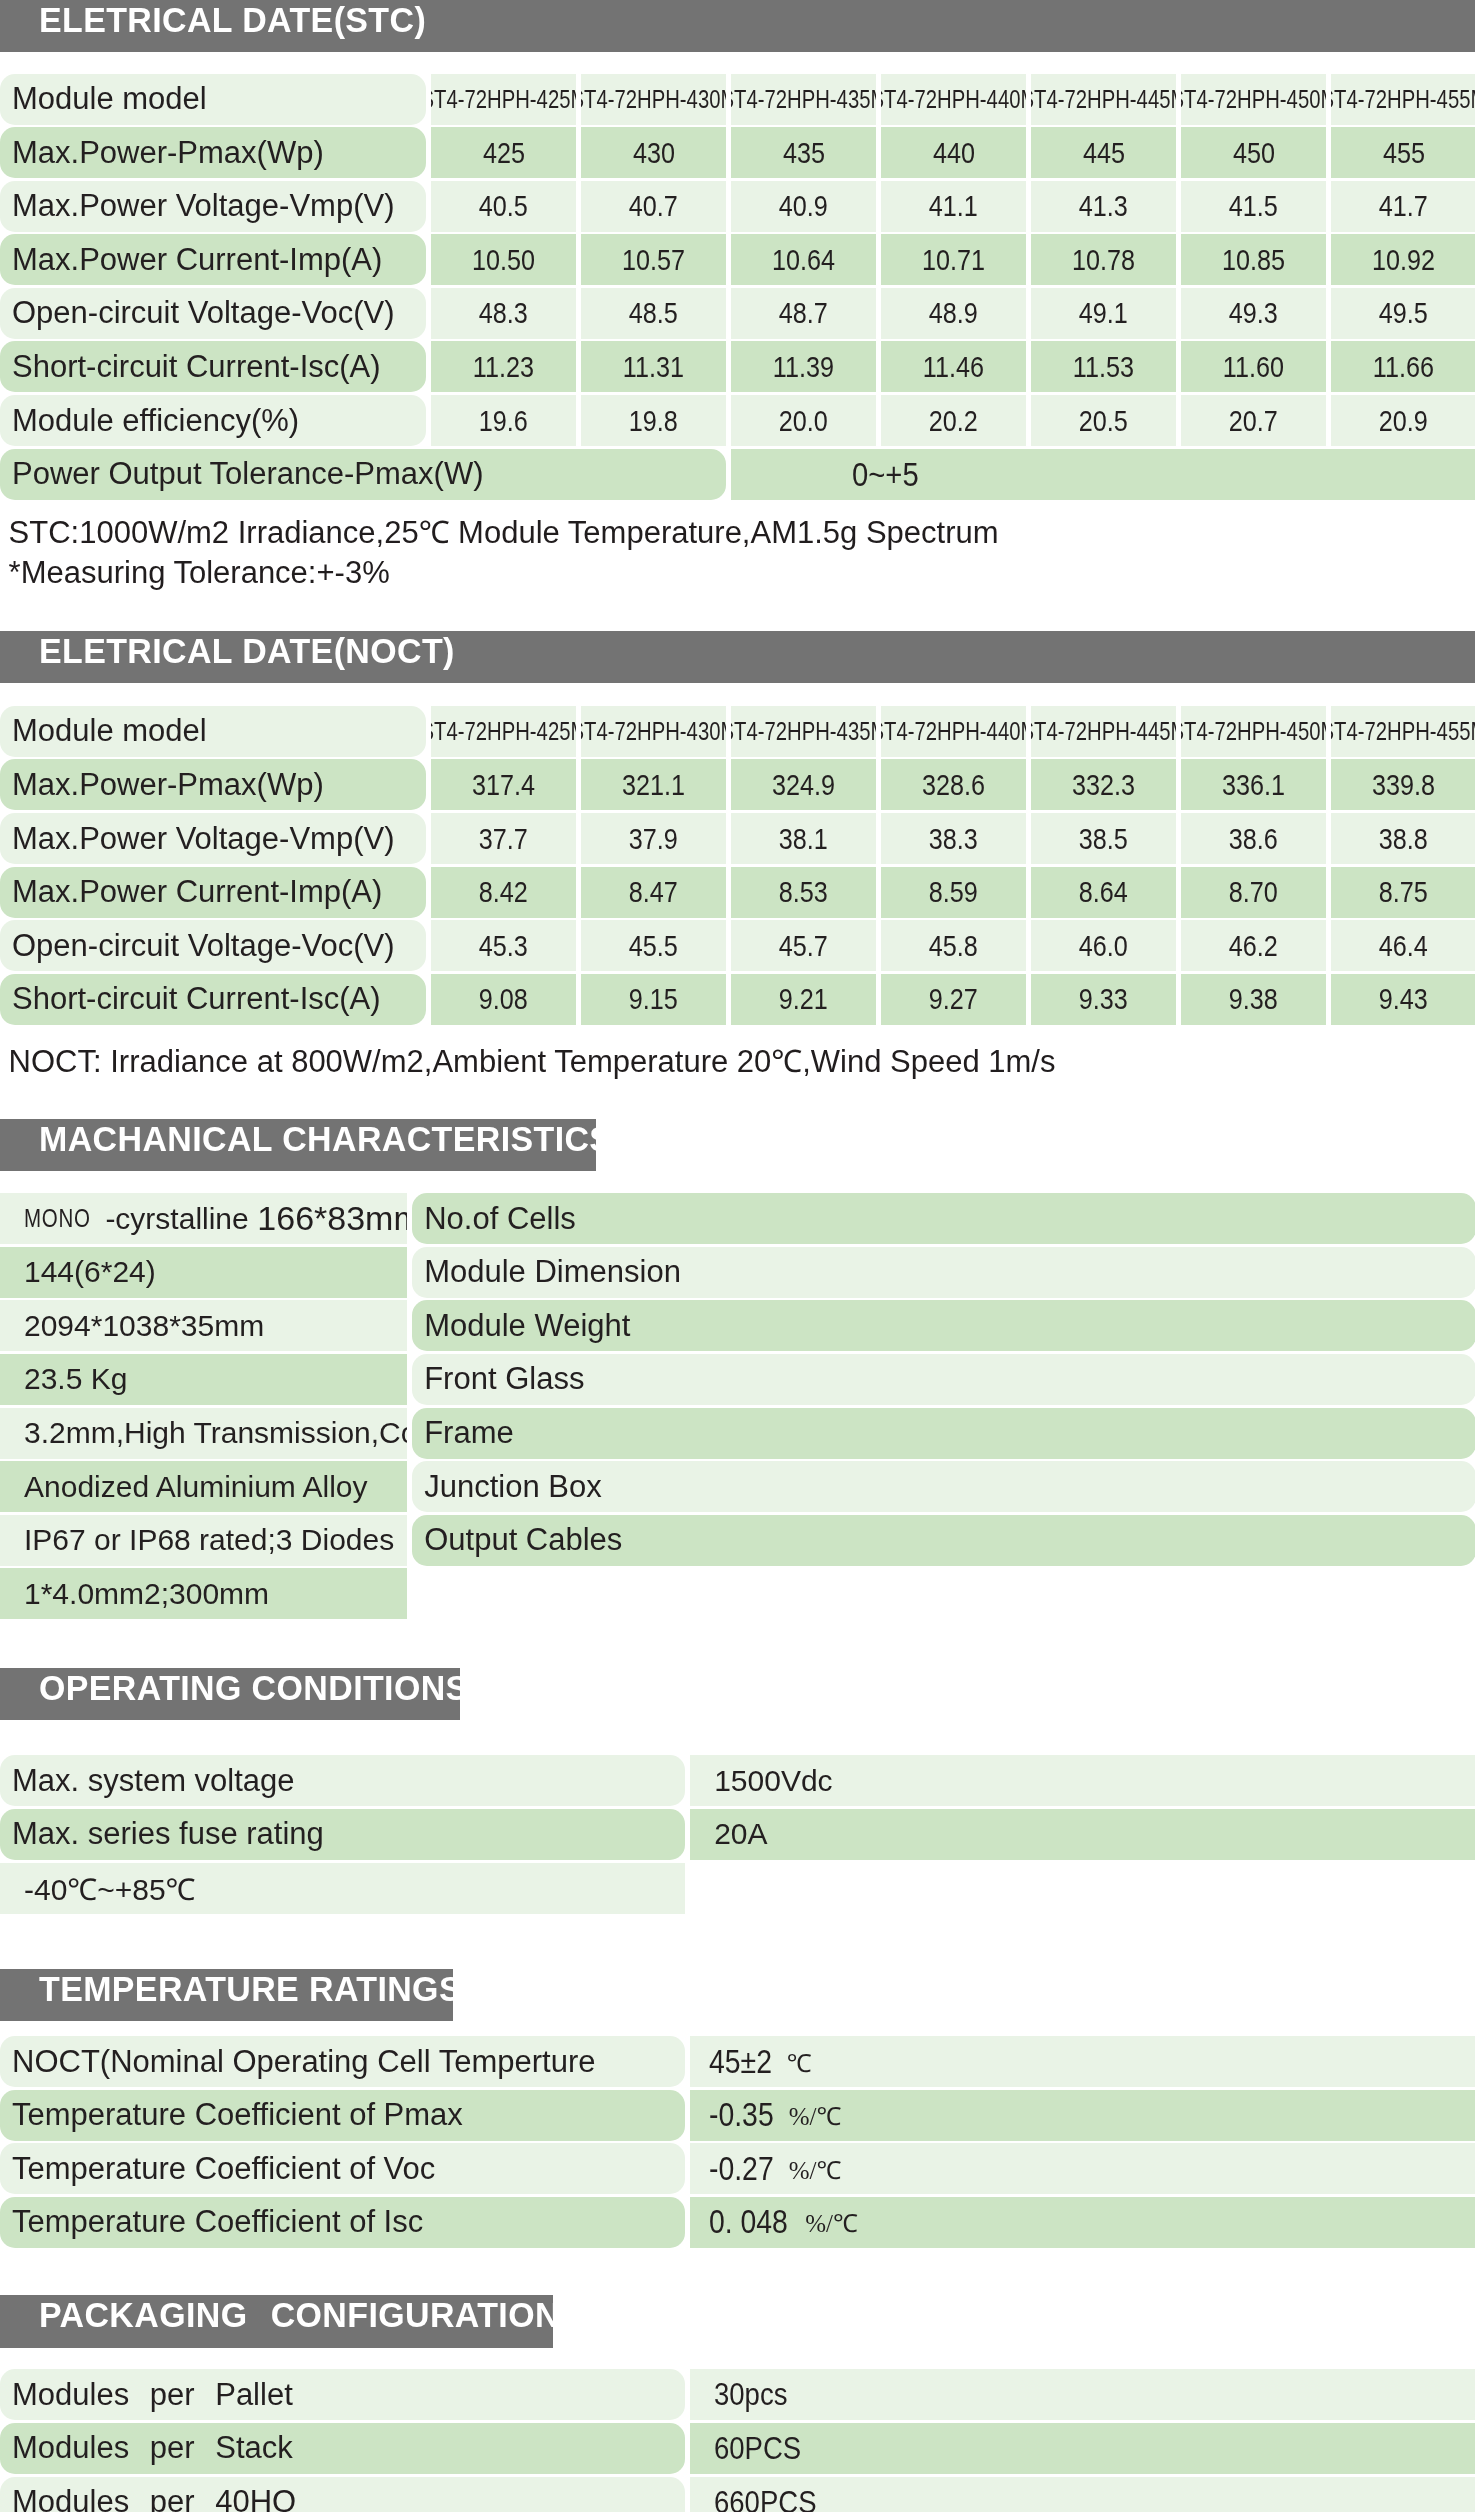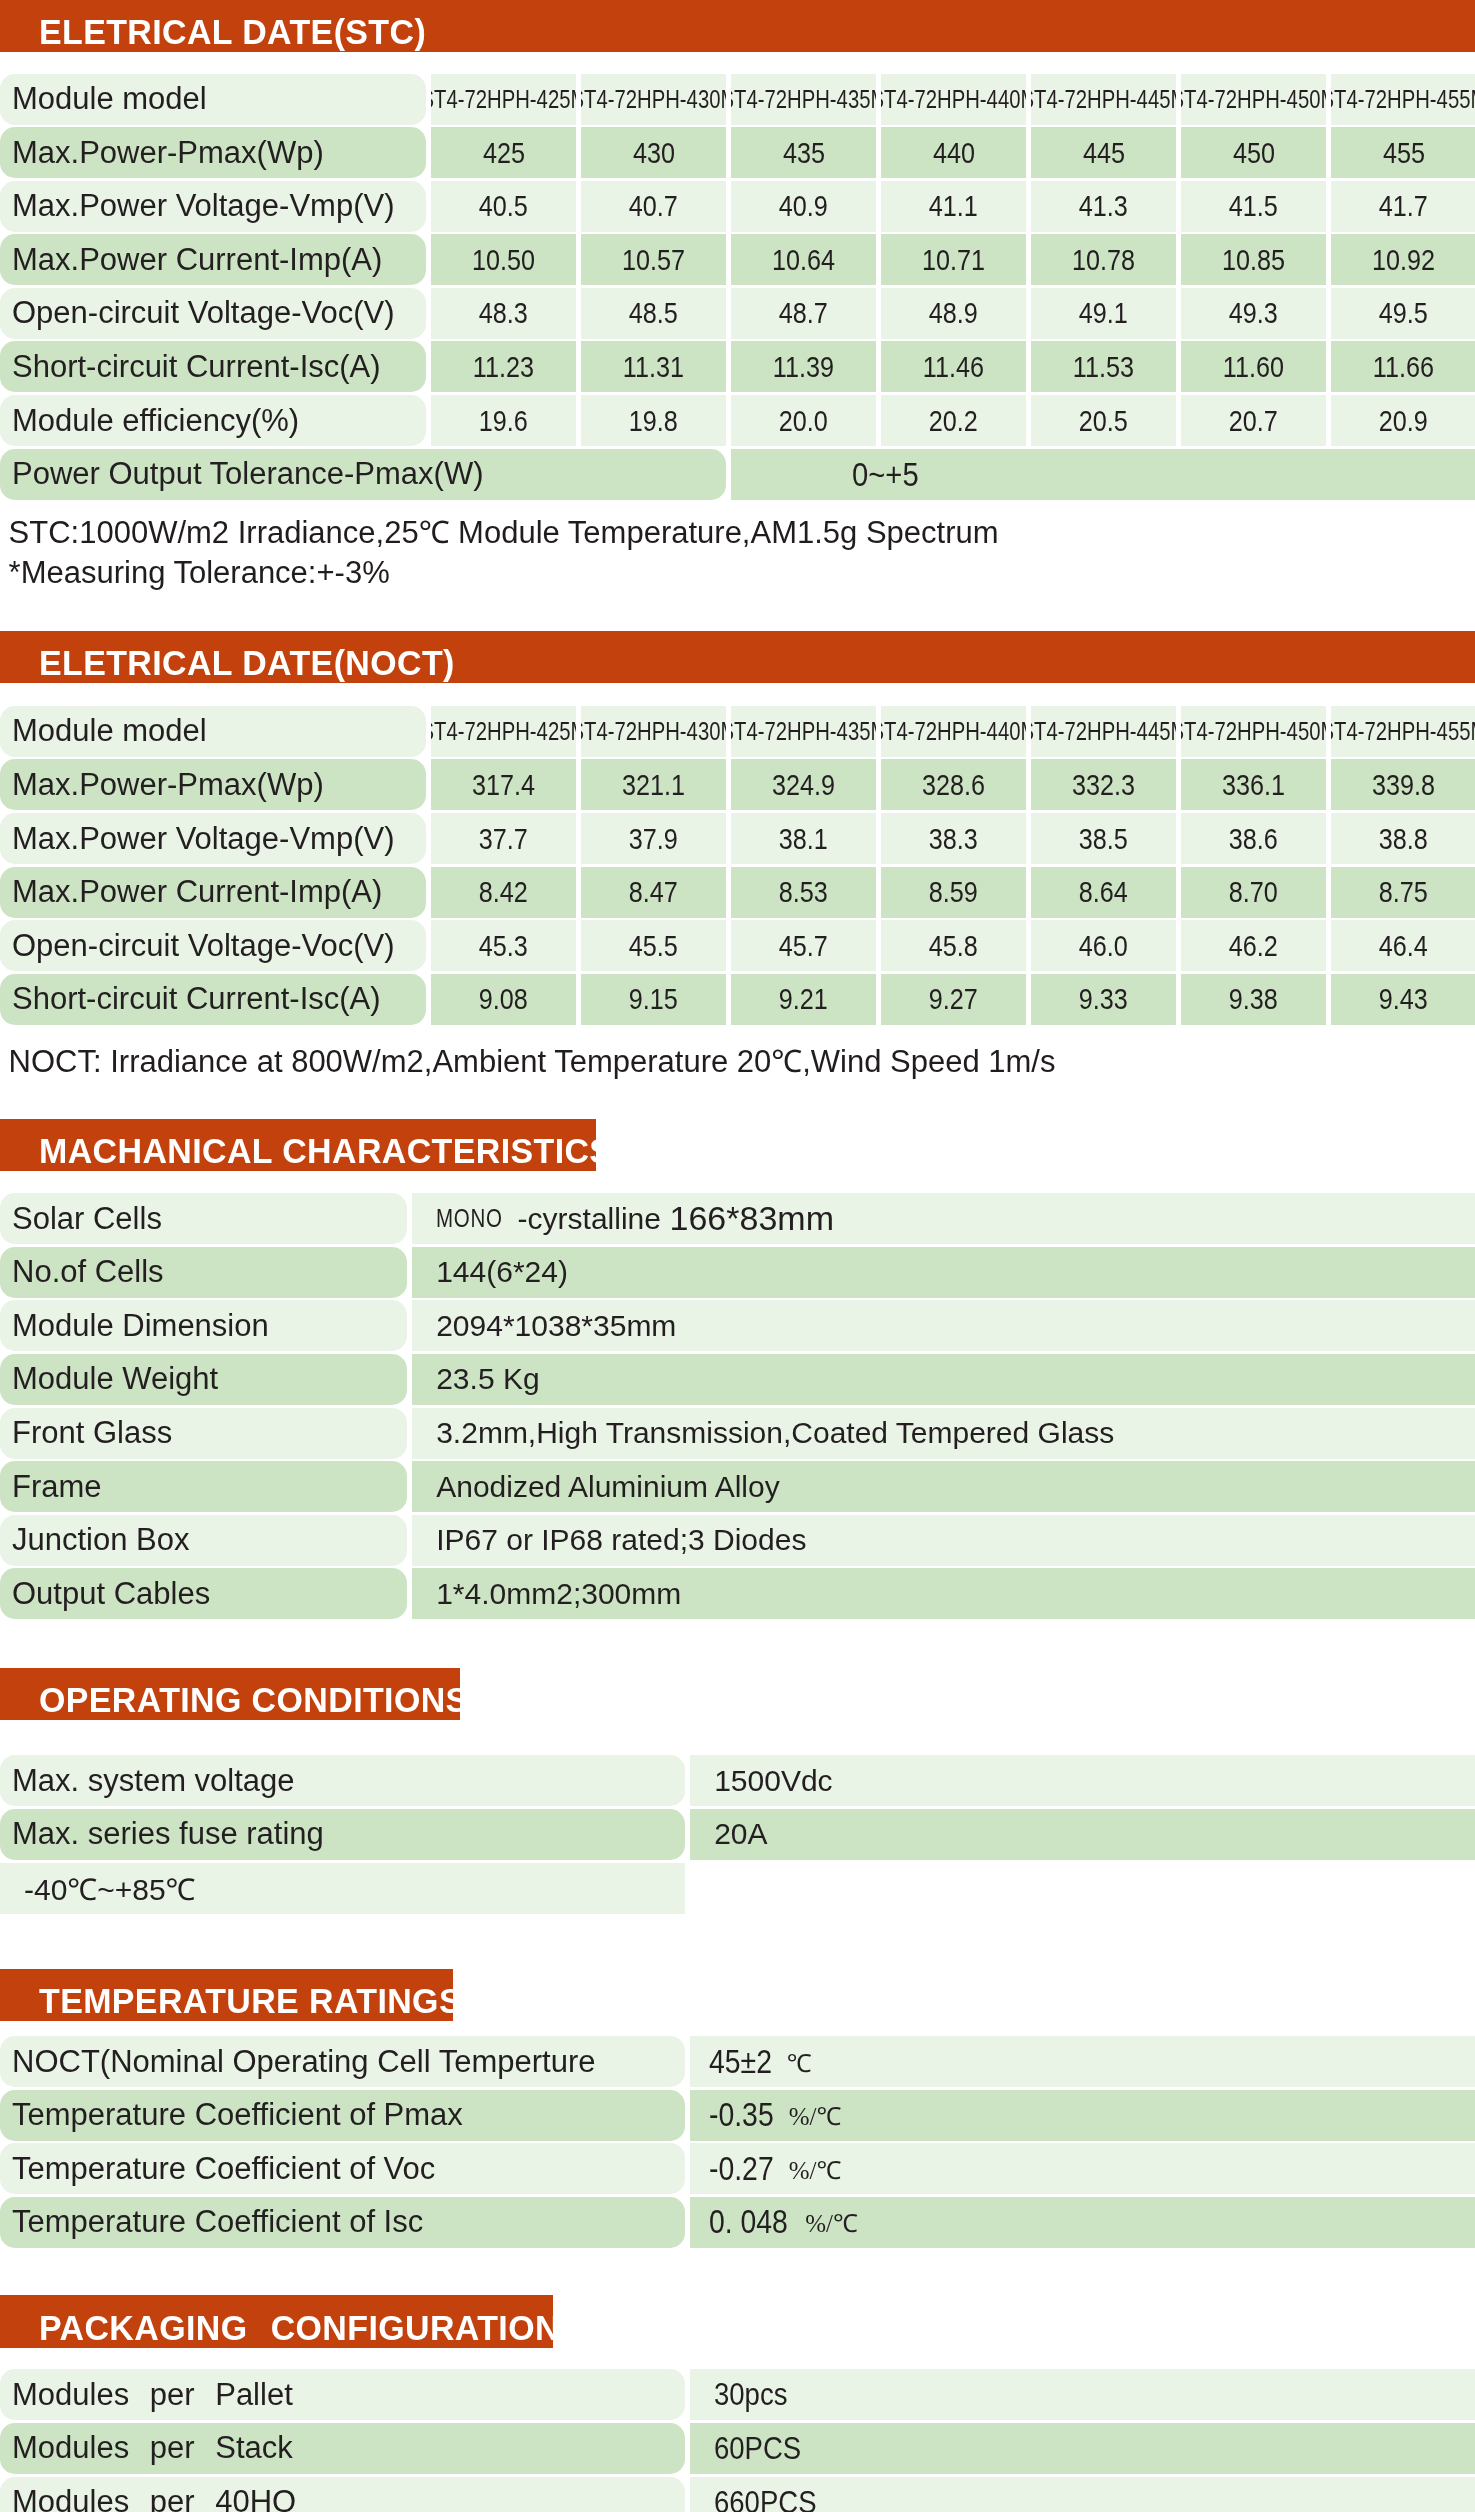--- a/index.html
+++ b/index.html
@@ -1,18 +1,18 @@
 <!DOCTYPE html>
 <html style="font-size:13.8px"><head>
 <meta charset="utf-8">
 <style>
   html,body{margin:0;padding:0;background:#fff;}
   #page{position:relative;width:1476px;height:2512px;background:#ffffff;overflow:hidden;
         font-family:"Liberation Sans",sans-serif;color:#231f20;}
-  .bar{height:52px;background:#c2410c;color:#ffffff;display:flex;align-items:flex-end;
+  .bar{height:52px;background:#737373;color:#ffffff;display:flex;align-items:flex-start;
        padding-left:39px;box-sizing:border-box;font-size:35px;font-weight:bold;}
   .bar .bt{transform:scaleX(.97);transform-origin:left center;white-space:nowrap;letter-spacing:0.4px;}
   .w-full{width:1476px;}
   .w-mech{width:596px;}
   .w-oper{width:460px;}
   .w-temp{width:453px;}
   .w-pack{width:553px;}
   .tbl{display:grid;gap:2.6px 5.2px;grid-auto-rows:51px;background:#ffffff;}
   .g8{grid-template-columns:426px repeat(7,1fr);}
   .gmech{grid-template-columns:407px 1fr;}
@@ -366,21 +366,20 @@
       </div>
   </div>
 
   <div class="note" style="margin-top:17px;">NOCT: Irradiance at 800W/m2,Ambient Temperature 20℃,Wind Speed 1m/s</div>
 
   <div class="bar w-mech" style="margin-top:37px;">
     <span class="bt">MACHANICAL CHARACTERISTICS</span>
   </div>
 
   <div class="tbl gmech" style="margin-top:22.4px;">
-    <div class="c l lab">Solar Cells</div>
     <div class="c l vl">
       <span class="mono">MONO</span>
         <span class="mid">-cyrstalline</span>
         <span class="big">166*83mm</span>
     </div>
     <div class="c d lab">No.of Cells</div>
     <div class="c d vl">144(6*24)</div>
     <div class="c l lab">Module Dimension</div>
     <div class="c l vl">2094*1038*35mm</div>
     <div class="c d lab">Module Weight</div>

